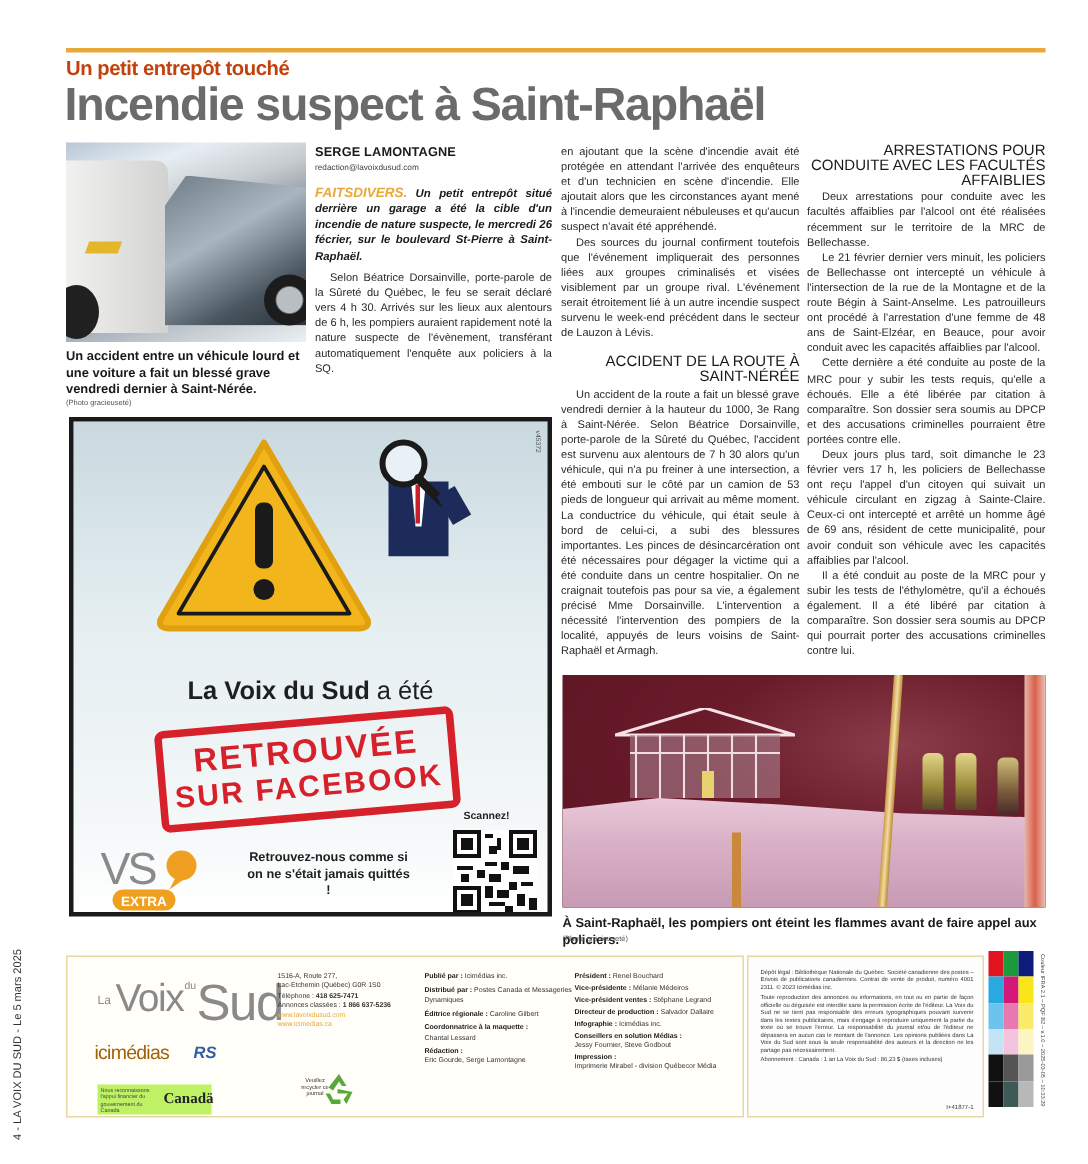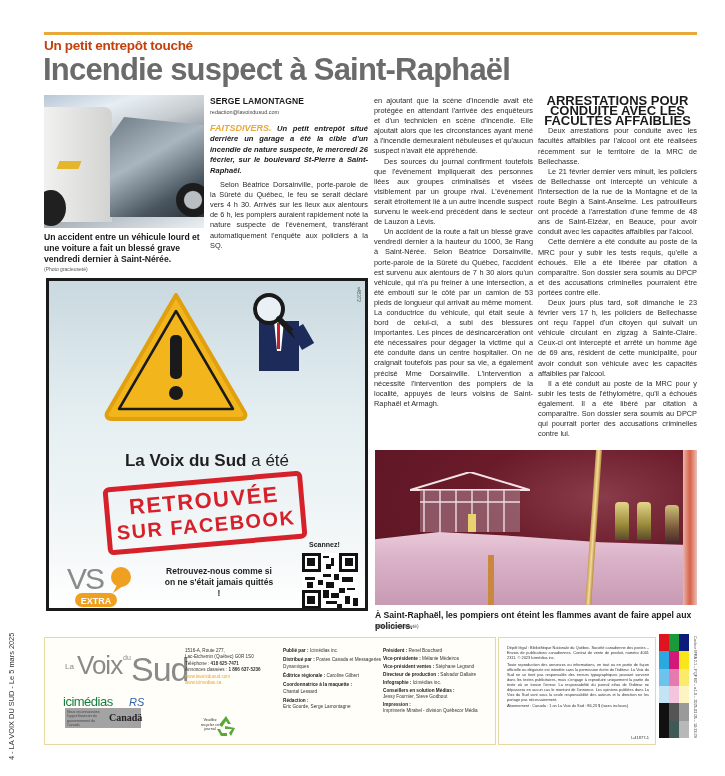--- a/index.html
+++ b/index.html
@@ -23,21 +23,21 @@
   .credit { position: absolute; font-size: 5px; color: #555; }
 
   .byline { position: absolute; left: 210px; top: 96px; font-size: 8.5px; font-weight: bold; color: #1a1a1a; letter-spacing: 0.1px; }
   .email { position: absolute; left: 210px; top: 109px; font-size: 5.5px; color: #444; }
 
   .col { position: absolute; font-size: 7.35px; line-height: 10.1px; color: #2a2a2a; text-align: justify; }
   .col p { text-indent: 10px; margin-bottom: 0; }
   .col p.noindent { text-indent: 0; }
   .lede { font-weight: bold; color: #1a1a1a; font-size: 7.6px; line-height: 10.4px; text-indent: 0 !important; font-style: italic; }
   .rubric { color: #e8a83a; font-weight: bold; font-size: 9px; }
-  .subhead { font-weight: bold; font-size: 13px; line-height: 9.8px; color: #1a1a1a; margin: 8px 0 1px 0; text-align: center; }
+  .subhead { font-weight: normal; font-size: 10px; line-height: 9.8px; color: #1a1a1a; margin: 8px 0 1px 0; text-align: right; }
 
   .col1 { left: 210px; top: 123px; width: 158px; }
   .col2 { left: 374px; top: 96px; width: 159px; }
   .col3 { left: 538px; top: 96px; width: 159px; }
 
   
   .ad { position: absolute; left: 46px; top: 278px; width: 322px; height: 333px; border: 3px solid #1a1a1a;
         background: linear-gradient(180deg, #c9d9df 0%, #e4eef1 40%, #f3f7f8 80%, #fff 100%); overflow: hidden; }
   .ad-code { position: absolute; right: 4px; top: 6px; writing-mode: vertical-rl; font-size: 4.5px; color: #555; }
   .ad-warning { position: absolute; left: 52px; top: 8px; width: 150px; height: 135px; }
@@ -68,23 +68,23 @@
   .side-folio { position: absolute; left: 7px; top: 760px; transform: rotate(-90deg); transform-origin: left top; font-size: 7.4px; color: #333; white-space: nowrap; }
   .masthead-box { position: absolute; left: 44px; top: 637px; width: 452px; height: 108px; border: 1px solid #e8d7a0; background: #fffef9; }
   .legal-box { position: absolute; left: 498px; top: 637px; width: 158px; height: 108px; border: 1px solid #e8d7a0; background: #fdfdfd; }
 
   .lvds-logo { position: absolute; left: 20px; top: 8px; width: 110px; height: 40px; }
   .lvds-logo .la { position: absolute; left: 0; top: 16px; font-size: 8px; color: #888; }
   .lvds-logo .voix { position: absolute; left: 12px; top: 4px; font-size: 26px; color: #8a8a8a; letter-spacing: -1px; }
   .lvds-logo .du { position: absolute; left: 58px; top: 8px; font-size: 7px; color: #888; }
   .lvds-logo .sud { position: absolute; left: 66px; top: 4px; font-size: 34px; color: #8a8a8a; letter-spacing: -1px; }
 
-  .icimedias { position: absolute; left: 18px; top: 56px; font-size: 13px; color: #15803d; letter-spacing: -0.5px; }
-  .rs-logo { position: absolute; left: 84px; top: 58px; font-size: 11px; font-weight: normal; color: #2f5fa8; font-style: italic; }
-  .gov-box { position: absolute; left: 20px; top: 70px; width: 76px; height: 20px; background: #a3a3a3; }
+  .icimedias { position: absolute; left: 18px; top: 56px; font-size: 13px; color: #a16207; letter-spacing: -0.5px; }
+  .rs-logo { position: absolute; left: 84px; top: 58px; font-size: 11px; font-weight: bold; color: #2f5fa8; font-style: italic; }
+  .gov-box { position: absolute; left: 20px; top: 85px; width: 76px; height: 20px; background: #bef264; }
   .gov-text { position: absolute; left: 2px; top: 2px; font-size: 3.6px; line-height: 4.4px; color: #444; width: 40px; }
   .canada { position: absolute; left: 44px; top: 4px; font-family: "Liberation Serif", serif; font-size: 10px; font-weight: bold; color: #222; }
 
   .addr { position: absolute; left: 140px; top: 10px; font-size: 4.6px; line-height: 6.4px; color: #333; }
   .addr .b { font-weight: bold; }
   .addr .y { color: #e8a83a; }
   .recycle-text { position: absolute; left: 152px; top: 80px; width: 26px; font-size: 3.8px; line-height: 4.6px; color: #333; text-align: center; }
   .recycle { position: absolute; left: 168px; top: 76px; width: 26px; height: 26px; }
 
   .staff { position: absolute; font-size: 4.7px; line-height: 6.2px; color: #333; }
@@ -123,20 +123,21 @@
 <div class="email">redaction@lavoixdusud.com</div>
 
 <div class="col col1">
   <p class="lede"><span class="rubric">FAITSDIVERS.</span> <span>Un petit entrepôt situé derrière un garage a été la cible d'un incendie de nature suspecte, le mercredi 26 fécrier, sur le boulevard St-Pierre à Saint-Raphaël.</span></p>
   <p style="margin-top:4px;">Selon Béatrice Dorsainville, porte-parole de la Sûreté du Québec, le feu se serait déclaré vers 4 h 30. Arrivés sur les lieux aux alentours de 6 h, les pompiers auraient rapidement noté la nature suspecte de l'évènement, transférant automatiquement l'enquête aux policiers à la SQ.</p>
 </div>
 
 <div class="col col2">
   <p class="noindent">en ajoutant que la scène d'incendie avait été protégée en attendant l'arrivée des enquêteurs et d'un technicien en scène d'incendie. Elle ajoutait alors que les circonstances ayant mené à l'incendie demeuraient nébuleuses et qu'aucun suspect n'avait été appréhendé.</p>
   <p>Des sources du journal confirment toutefois que l'événement impliquerait des personnes liées aux groupes criminalisés et visées visiblement par un groupe rival. L'événement serait étroitement lié à un autre incendie suspect survenu le week-end précédent dans le secteur de Lauzon à Lévis.</p>
+  <div class="subhead" style="margin-top:10px;">ACCIDENT DE LA ROUTE À SAINT-NÉRÉE</div>
   <p>Un accident de la route a fait un blessé grave vendredi dernier à la hauteur du 1000, 3e Rang à Saint-Nérée. Selon Béatrice Dorsainville, porte-parole de la Sûreté du Québec, l'accident est survenu aux alentours de 7 h 30 alors qu'un véhicule, qui n'a pu freiner à une intersection, a été embouti sur le côté par un camion de 53 pieds de longueur qui arrivait au même moment. La conductrice du véhicule, qui était seule à bord de celui-ci, a subi des blessures importantes. Les pinces de désincarcération ont été nécessaires pour dégager la victime qui a été conduite dans un centre hospitalier. On ne craignait toutefois pas pour sa vie, a également précisé Mme Dorsainville. L'intervention a nécessité l'intervention des pompiers de la localité, appuyés de leurs voisins de Saint-Raphaël et Armagh.</p>
 </div>
 
 <div class="col col3">
   <div class="subhead" style="margin-top:0;">ARRESTATIONS POUR CONDUITE AVEC LES FACULTÉS AFFAIBLIES</div>
   <p>Deux arrestations pour conduite avec les facultés affaiblies par l'alcool ont été réalisées récemment sur le territoire de la MRC de Bellechasse.</p>
   <p>Le 21 février dernier vers minuit, les policiers de Bellechasse ont intercepté un véhicule à l'intersection de la rue de la Montagne et de la route Bégin à Saint-Anselme. Les patrouilleurs ont procédé à l'arrestation d'une femme de 48 ans de Saint-Elzéar, en Beauce, pour avoir conduit avec les capacités affaiblies par l'alcool.</p>
   <p>Cette dernière a été conduite au poste de la MRC pour y subir les tests requis, qu'elle a échoués. Elle a été libérée par citation à comparaître. Son dossier sera soumis au DPCP et des accusations criminelles pourraient être portées contre elle.</p>
   <p>Deux jours plus tard, soit dimanche le 23 février vers 17 h, les policiers de Bellechasse ont reçu l'appel d'un citoyen qui suivait un véhicule circulant en zigzag à Sainte-Claire. Ceux-ci ont intercepté et arrêté un homme âgé de 69 ans, résident de cette municipalité, pour avoir conduit son véhicule avec les capacités affaiblies par l'alcool.</p>
   <p>Il a été conduit au poste de la MRC pour y subir les tests de l'éthylomètre, qu'il a échoués également. Il a été libéré par citation à comparaître. Son dossier sera soumis au DPCP qui pourrait porter des accusations criminelles contre lui.</p>

